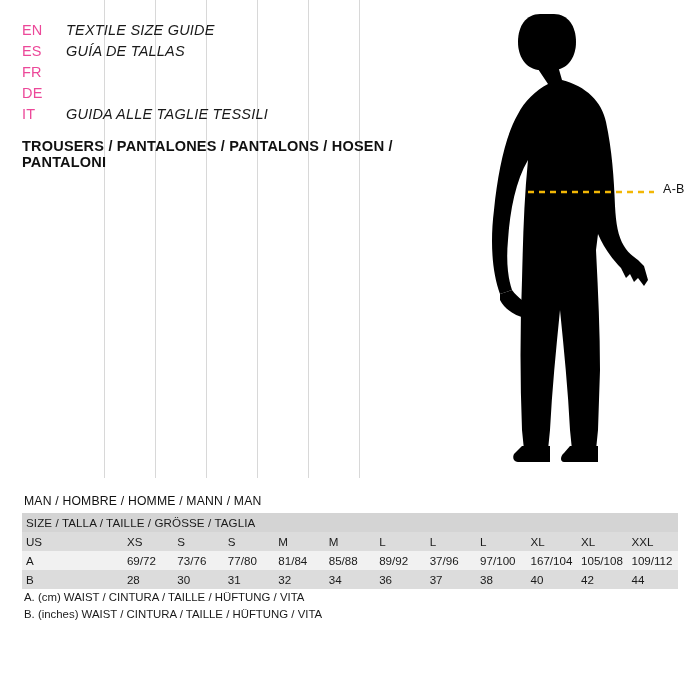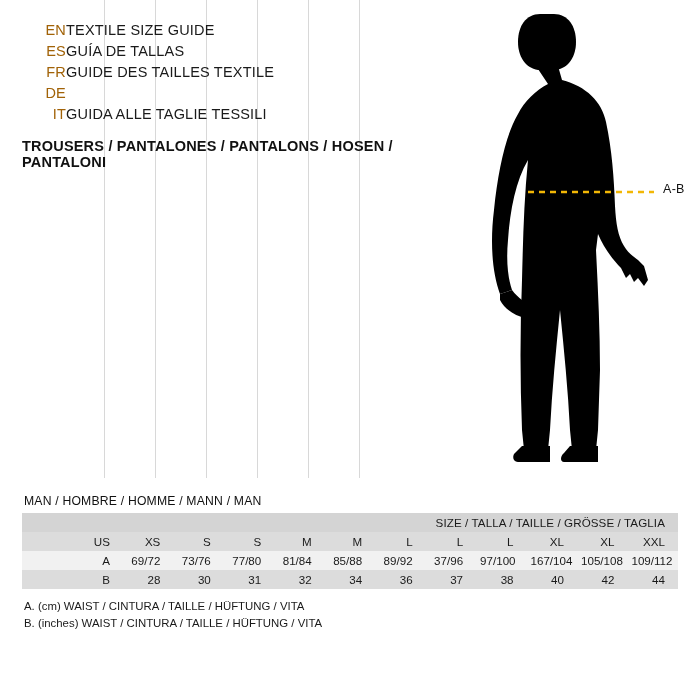--- a/index.html
+++ b/index.html
@@ -26,25 +26,25 @@
   .lang-row {
     display: flex;
     align-items: baseline;
     height: 21px;
     font-size: 14.5px;
     letter-spacing: 0.2px;
   }
   .lang-code {
     width: 44px;
     flex: 0 0 44px;
-    color: #a16207;
-    text-align: right;
+    color: #ec4899;
   }
   .lang-text {
     color: #1a1a1a;
+    font-style: italic;
   }
   .header-title {
     margin-top: 11px;
     font-size: 14.5px;
     font-weight: bold;
     letter-spacing: 0.2px;
     color: #111;
   }
 
   
@@ -103,34 +103,32 @@
     width: 656px;
     table-layout: fixed;
     font-size: 11.6px;
   }
   table.size-table td {
     padding: 2px 13px 2px 4px;
     color: #1a1a1a;
     white-space: nowrap;
     overflow: hidden;
     line-height: 15px;
-    text-align: right;
   }
   .row-head td {
     background: #d4d4d4;
     font-size: 11.6px;
     letter-spacing: 0.1px;
   }
   .row-light td { background: #f1f1f1; }
   .row-dark td  { background: #dcdcdc; }
   .col-label { width: 100px; }
   .col-val   { width: 50px; }
 
   .footnotes {
-    margin-top: 9px;
     font-size: 11.4px;
     line-height: 17px;
     color: #1a1a1a;
     padding-left: 2px;
   }
 </style>
 </head>
 <body>
 
 <div class="figure-panel">
@@ -186,21 +184,20 @@
   <div class="lang-row">
     <span class="lang-code">EN</span>
     <span class="lang-text">TEXTILE SIZE GUIDE</span>
   </div>
   <div class="lang-row">
     <span class="lang-code">ES</span>
     <span class="lang-text">GUÍA DE TALLAS</span>
   </div>
   <div class="lang-row">
     <span class="lang-code">FR</span>
-    <span class="lang-text">GUIDE DES TAILLES TEXTILE</span>
   </div>
   <div class="lang-row">
     <span class="lang-code">DE</span>
   </div>
   <div class="lang-row">
     <span class="lang-code">IT</span>
     <span class="lang-text">GUIDA ALLE TAGLIE TESSILI</span>
   </div>
   <div class="header-title">TROUSERS / PANTALONES / PANTALONS / HOSEN / PANTALONI</div>
 </div>

